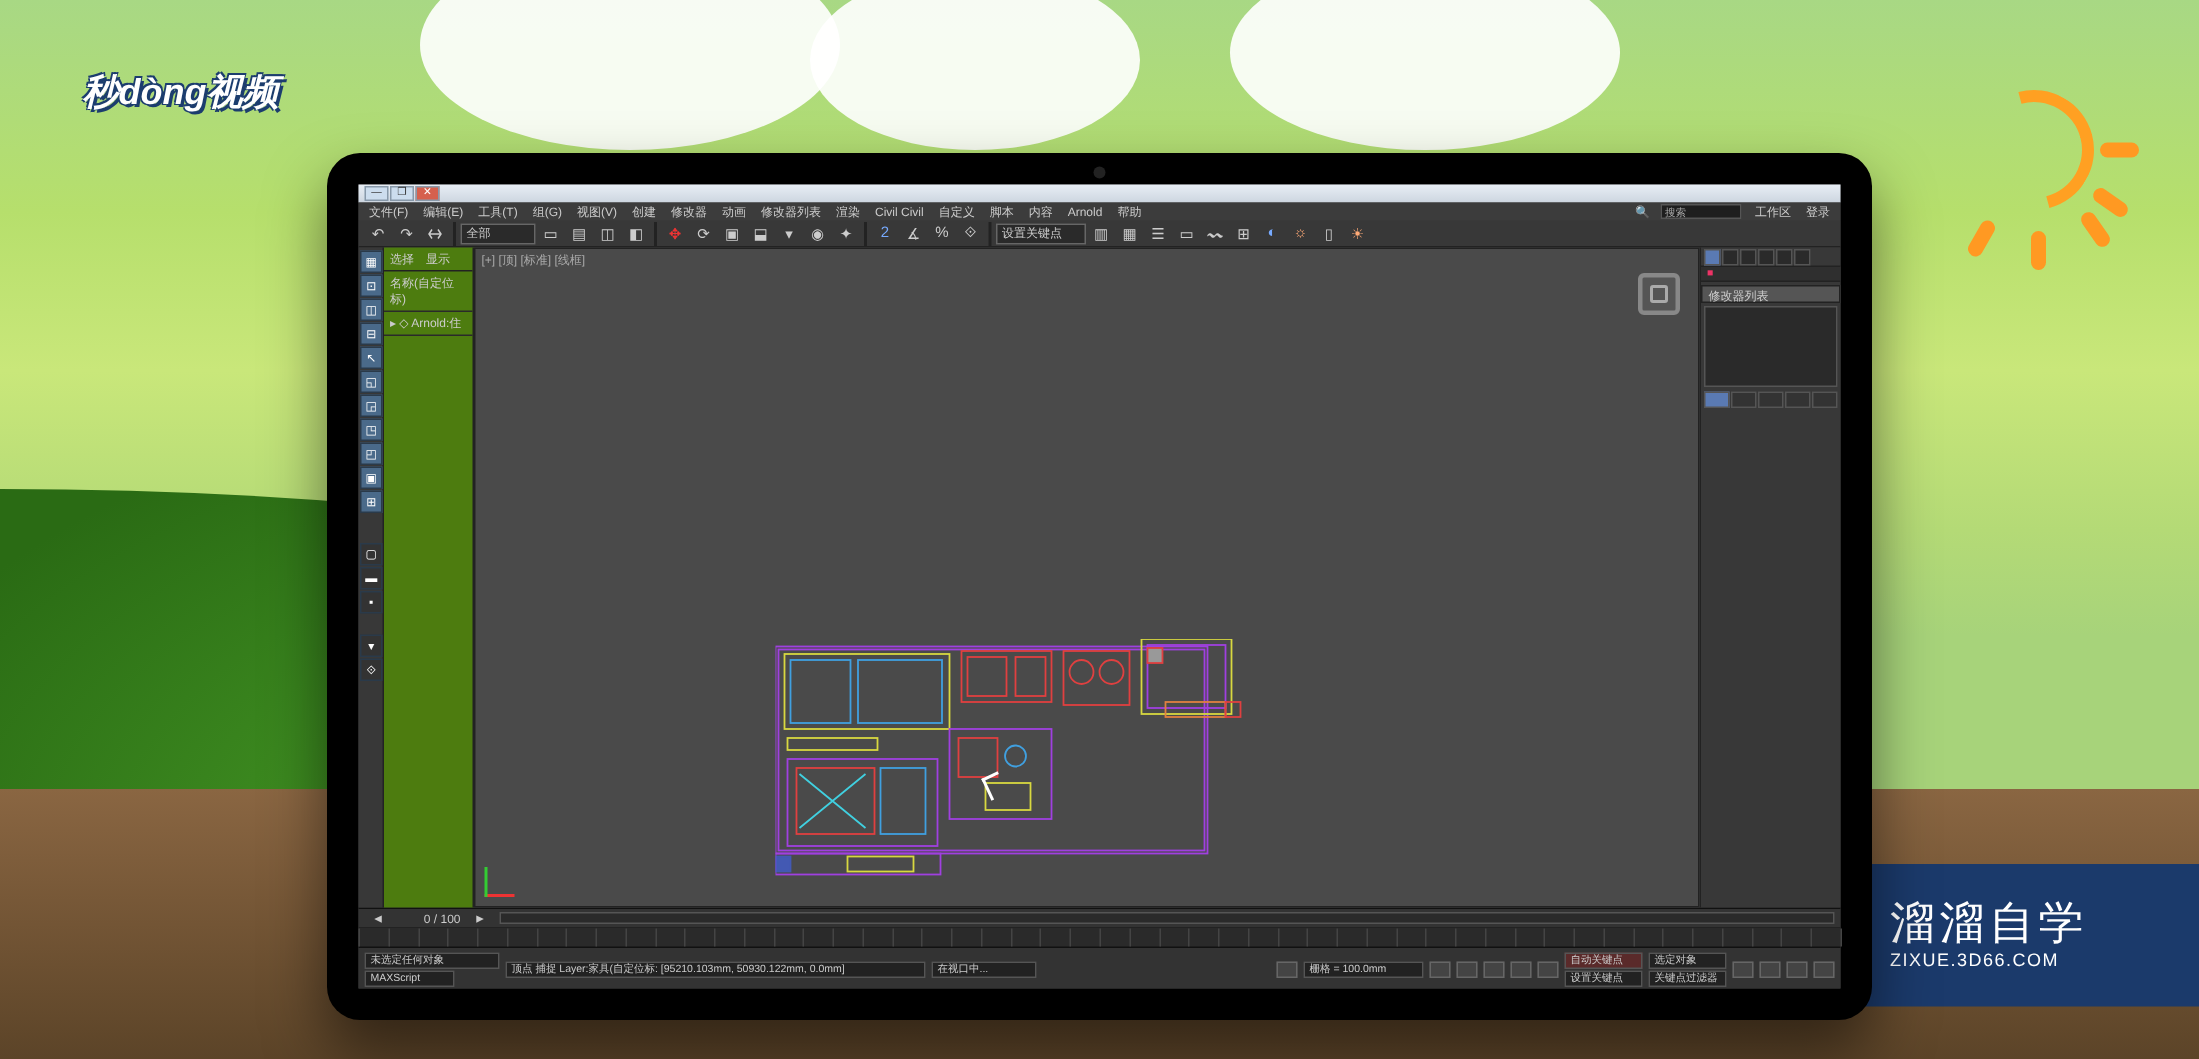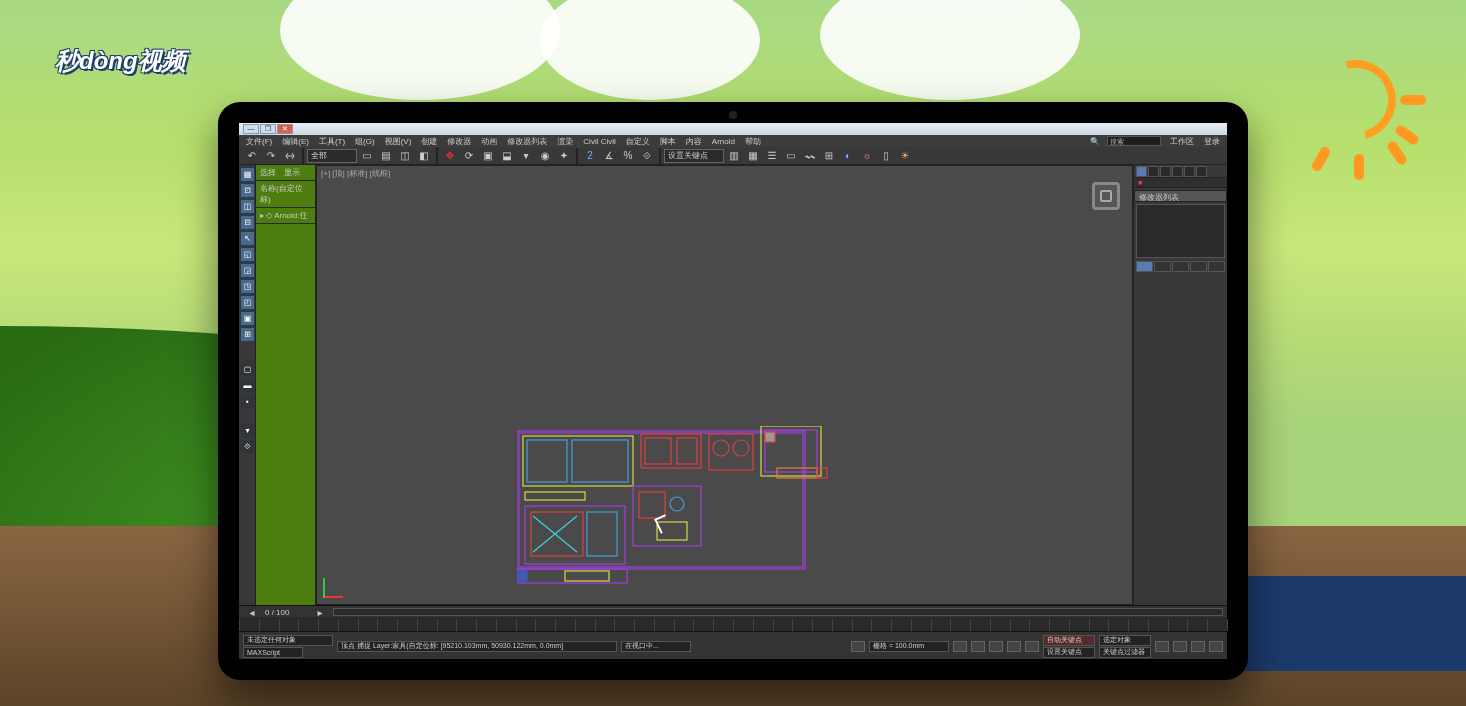--- a/index.html
+++ b/index.html
@@ -70,21 +70,21 @@
   .pr-sub{height:10px;padding:1px 4px;background:#2f2f2f;border-bottom:1px solid #222;color:#e36;font-size:7px;}
   .pr-hdr{height:12px;background:#555;padding:1px 4px;margin-top:2px;border:1px solid #222;}
   .pr-well{height:54px;margin:2px;border:1px solid #555;background:#2a2a2a;}
   .pr-row{height:13px;display:flex;gap:1px;padding:1px 2px;}
   .pr-cell{flex:1;height:11px;background:#333;border:1px solid #555;}
   .pr-cell.on{background:#5a7ab3;}
   
   .bottom{height:54px;background:#333;border-top:1px solid #111;font-size:8px;color:#ccc;}
   .timebar{height:13px;display:flex;align-items:center;gap:4px;padding:0 4px;border-bottom:1px solid #222;}
   .slider{flex:1;height:8px;background:#2a2a2a;border:1px solid #555;}
-  .range{width:42px;}
+  .range{width:42px;text-align:right;}
   .timeline{height:13px;background:#2a2a2a;border-bottom:1px solid #111;position:relative;}
   .timeline .tick{position:absolute;top:0;bottom:0;width:1px;background:#444;}
   .status{height:28px;display:flex;align-items:center;padding:0 4px;gap:4px;}
   .status .in{height:11px;background:#222;border:1px solid #555;font-size:7px;padding:0 3px;display:flex;align-items:center;}
   .status .spacer{flex:1;}
   .status .row2{display:flex;flex-direction:column;gap:1px;}
   .sbtn{width:14px;height:11px;background:#444;border:1px solid #666;}
 </style>
 </head>
 <body>
@@ -102,20 +102,24 @@
     <div class="ray" style="left:12px;bottom:-4px;transform:rotate(120deg);"></div>
     <div class="ray" style="left:88px;bottom:2px;transform:rotate(55deg);"></div>
   </div>
   <div class="grass"></div>
   <div class="wood"></div>
 </div>
 
 <div class="logo1">秒dòng视频</div>
 <div class="logo2">
   <div class="play"></div>
+  <div class="tx">
+    <div class="a">溜溜自学</div>
+    <div class="b">ZIXUE.3D66.COM</div>
+  </div>
 </div>
 
 <div class="laptop">
   <div class="cam"></div>
   <div class="screen">
 
     <div class="titlebar">
       <span class="winbtn">—</span>
       <span class="winbtn">❐</span>
       <span class="winbtn close">✕</span>

